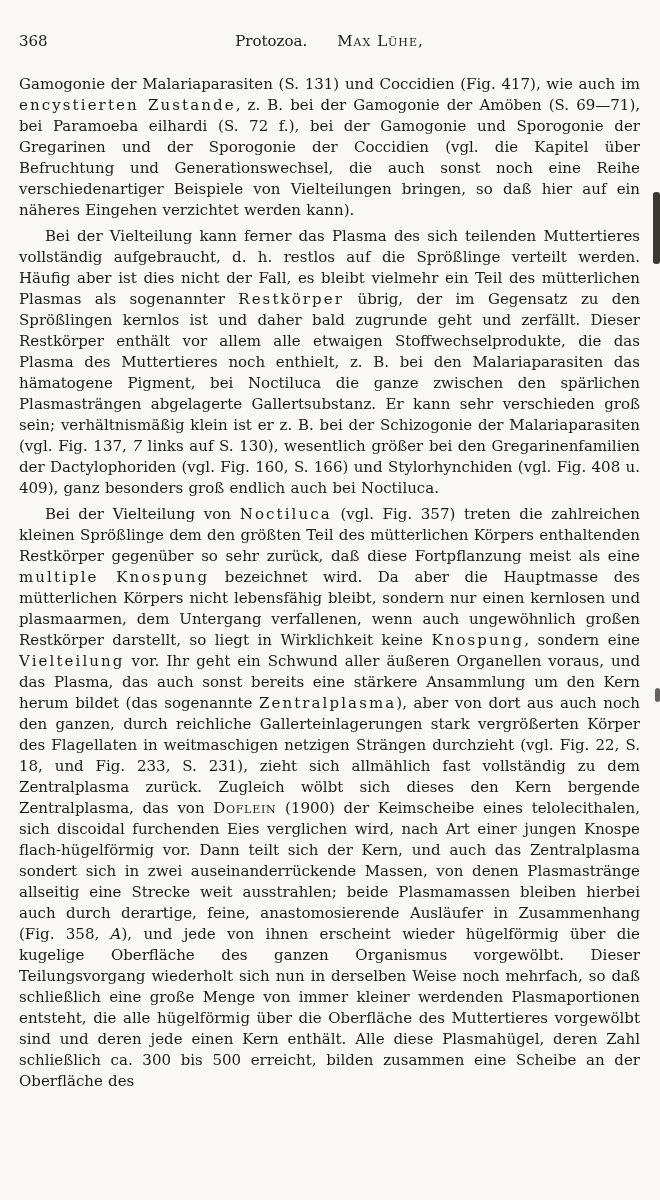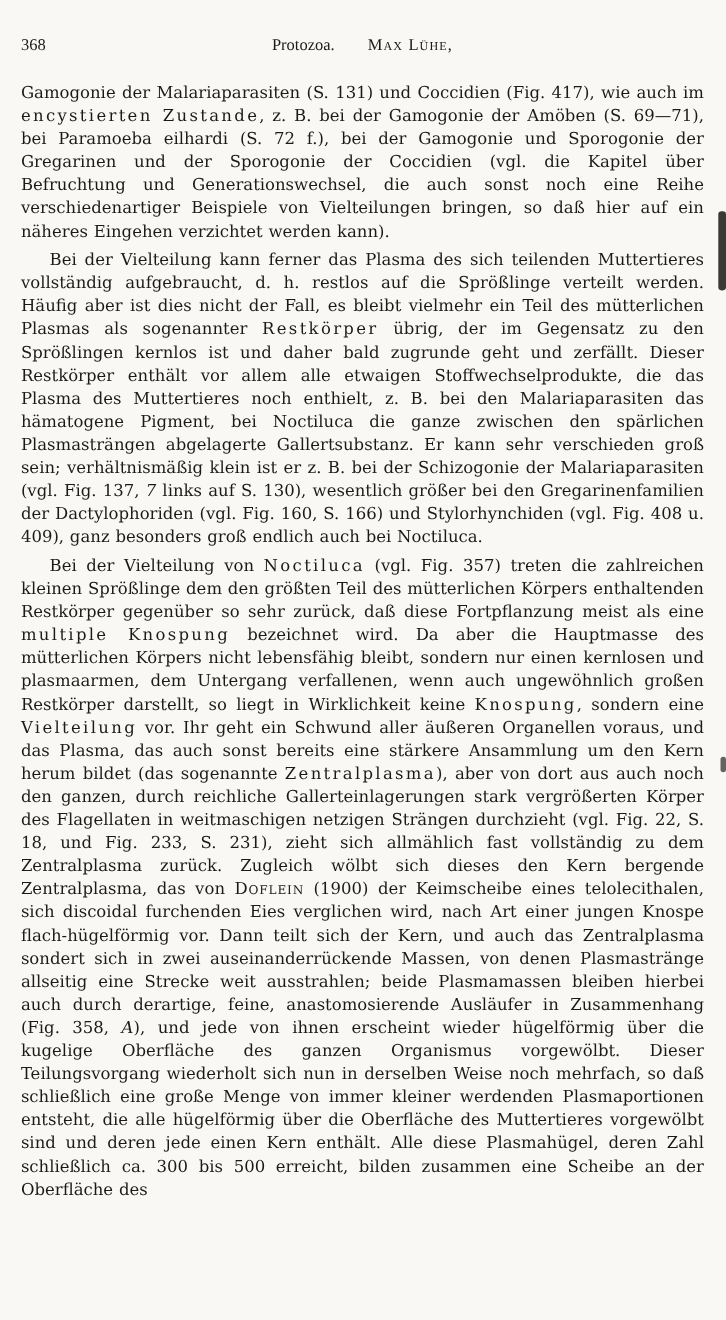--- a/index.html
+++ b/index.html
@@ -24,21 +24,20 @@
     background: var(--paper);
     color: var(--ink);
     font-family: "DejaVu Serif", "Liberation Serif", serif;
     overflow: hidden;
   }
   .running-head {
     position: relative;
     height: 22px;
     font-size: 15px;
     line-height: 22px;
-    font-family: Liberation Serif, serif;
   }
   .page-number {
     position: absolute;
     left: 0;
     top: 0;
   }
   .running-center {
     text-align: center;
   }
   .running-title {

